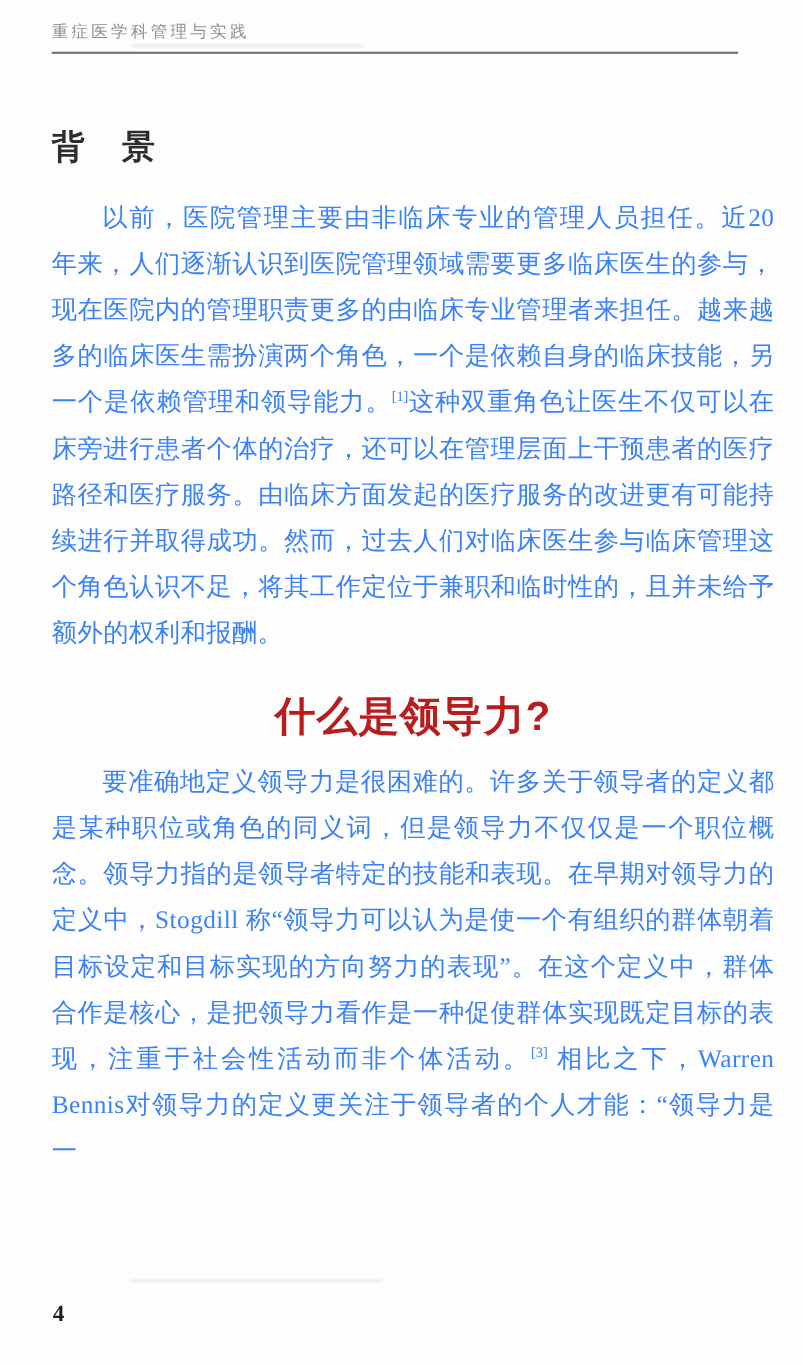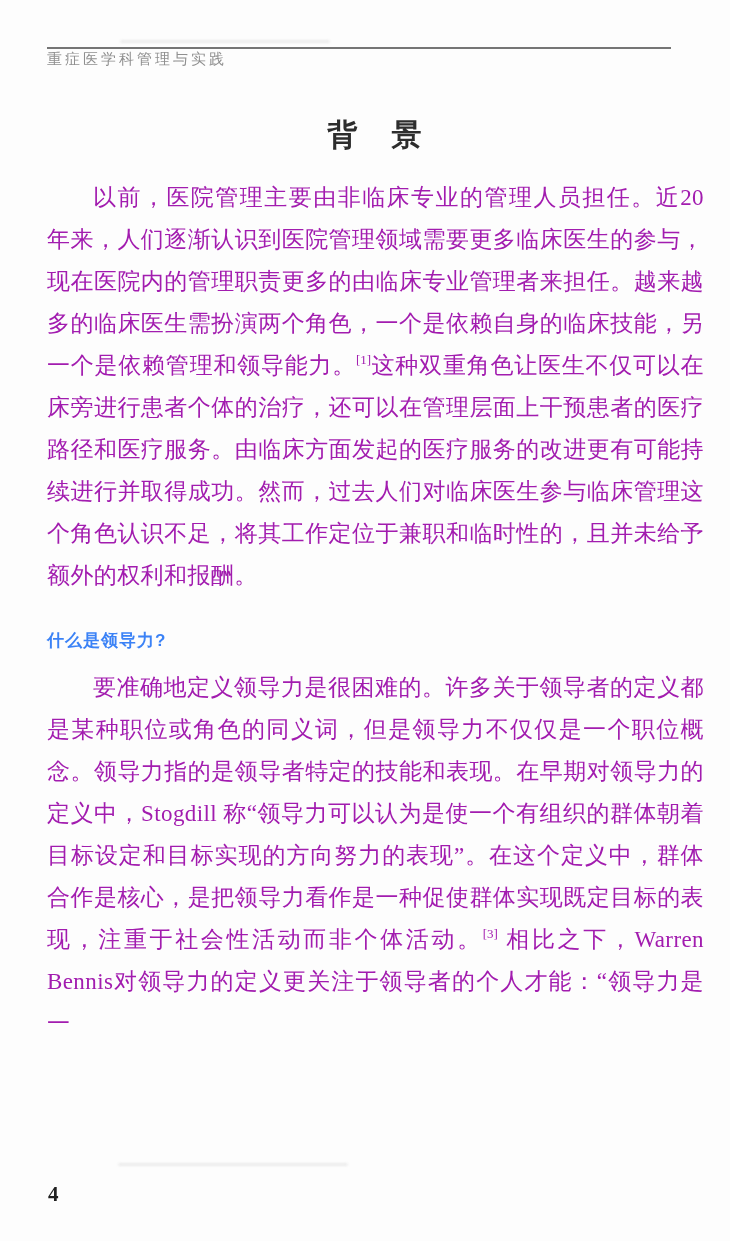--- a/index.html
+++ b/index.html
@@ -16,21 +16,20 @@
     font-family: "Liberation Serif", "DejaVu Serif", serif;
   }
   .running-header {
     position: absolute;
     top: 20px;
     left: 47px;
     font-size: 15px;
     letter-spacing: 3px;
     color: #8f8f8f;
     font-family: "Liberation Serif", "DejaVu Serif", serif;
-    margin-top: 30px;
   }
   .header-rule {
     position: absolute;
     top: 47px;
     left: 47px;
     width: 624px;
     height: 2px;
     background: #757575;
   }
   .scan-artifact {
@@ -59,39 +58,39 @@
     color: #3a3a3a;
   }
   h1.section-heading {
     margin: 0 0 26px 0;
     font-family: "Liberation Sans", "DejaVu Sans", sans-serif;
     font-weight: 700;
     font-size: 30px;
     line-height: 1.1;
     letter-spacing: 2px;
     color: #2d2d2d;
-    text-align: center;
   }
   h2.section-heading {
     margin: 34px 0 16px 0;
     font-family: "Liberation Sans", "DejaVu Sans", sans-serif;
     font-weight: 700;
-    font-size: 17px;
+    font-size: 37px;
     line-height: 1.15;
     letter-spacing: 1px;
-    color: #3b82f6;
+    color: #b91c1c;
+    text-align: center;
   }
   p.body-paragraph {
     margin: 0;
     font-size: 23px;
     line-height: 42px;
     letter-spacing: 0.4px;
     text-align: justify;
     text-indent: 2em;
-    color: #a21caf;
+    color: #3b82f6;
   }
   p.body-paragraph sup.ref {
     font-size: 13px;
     line-height: 0;
     letter-spacing: 0;
     vertical-align: super;
   }
   .page-number {
     position: absolute;
     top: 1182px;

